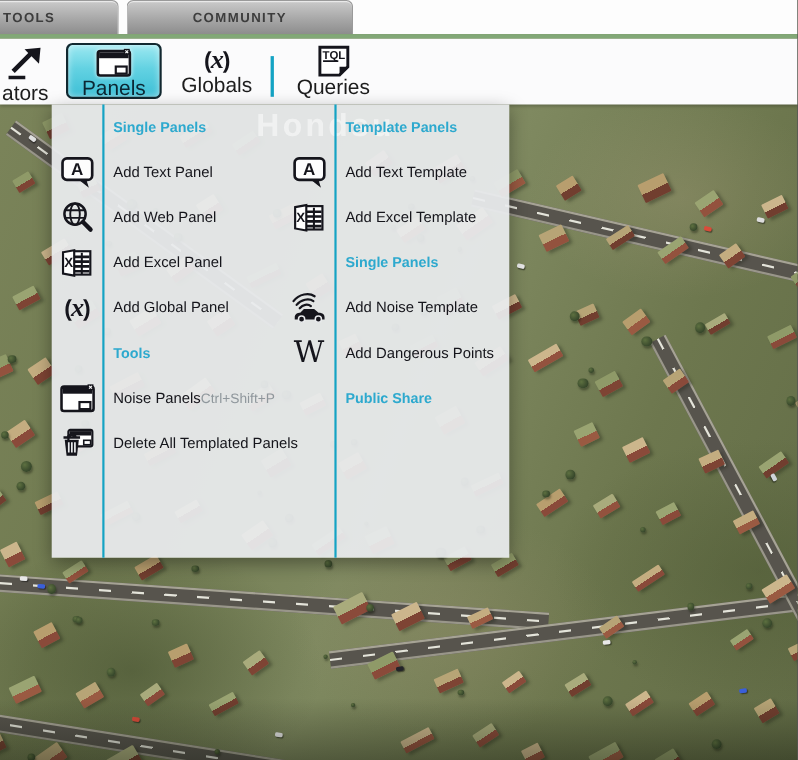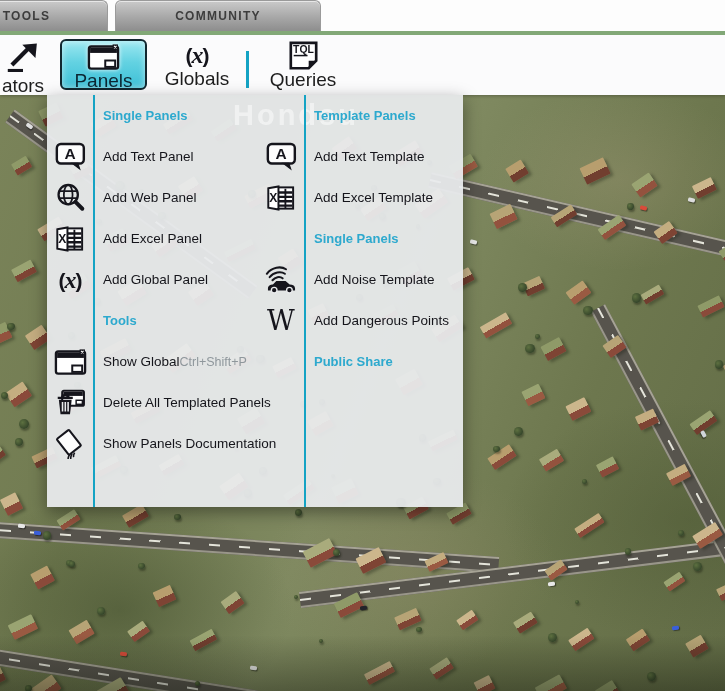--- a/index.html
+++ b/index.html
@@ -377,47 +377,36 @@
         <div class="menu-row item">
           <span class="icon-cell">
             <svg width="33" height="28" viewBox="0 0 28 24">
               <rect x="1.5" y="3" width="25" height="19" rx="2" fill="#fff" stroke="#15151c" stroke-width="2"></rect>
               <rect x="2.5" y="4" width="23" height="4.5" fill="#15151c"></rect>
               <rect x="21.8" y="1.2" width="4.6" height="4.6" fill="#15151c"></rect>
               <path d="M23 2.4l2.2 2.2M25.2 2.4L23 4.6" stroke="#fff" stroke-width="0.9"></path>
               <rect x="15.5" y="15" width="8.5" height="5.5" fill="#fff" stroke="#15151c" stroke-width="1.7"></rect>
             </svg>
           </span>
-          <span class="label">Show Global</span>
+          <span class="label">Noise Panels</span>
           <span class="shortcut">Ctrl+Shift+P</span>
         </div>
         <div class="menu-row item">
           <span class="icon-cell">
             <svg width="32" height="29" viewBox="0 0 28 26">
               <rect x="7" y="2.5" width="19.5" height="13.5" rx="1.5" fill="#fff" stroke="#15151c" stroke-width="1.8"></rect>
               <rect x="8" y="3.5" width="17.5" height="3.6" fill="#15151c"></rect>
               <rect x="19.5" y="11" width="5.6" height="3.6" fill="#fff" stroke="#15151c" stroke-width="1.3"></rect>
               <path d="M3 8.8h13.5M6.8 8.8c0-3.2 6-3.2 6 0" fill="none" stroke="#15151c" stroke-width="2"></path>
               <path d="M4 10.5h11.5L14 23.5H5.5z" fill="#15151c"></path>
               <path d="M7.3 12.5v8.5M9.8 12.5v8.5M12.3 12.5v8.5" stroke="#e8eaec" stroke-width="1.4"></path>
             </svg>
           </span>
           <span class="label">Delete All Templated Panels</span>
         </div>
-        <div class="menu-row item">
-          <span class="icon-cell">
-            <svg width="31" height="31" viewBox="0 0 27 27">
-              <g transform="rotate(-38 13 14)">
-                <rect x="6.5" y="3.5" width="13.5" height="17.5" rx="1" fill="#fdfdfd" stroke="#15151c" stroke-width="1.8"></rect>
-                <path d="M7 21c-2.2 1-3.6 2.2-3.8 3.4M9.3 21.8c-2.2 1-3.4 2-3.6 3M11.6 22.4c-1.8.8-2.8 1.7-3 2.6" fill="none" stroke="#15151c" stroke-width="1.4"></path>
-              </g>
-            </svg>
-          </span>
-          <span class="label">Show Panels Documentation</span>
-        </div>
       </div>
       <div class="menu-col" style="left: 211px; width: 205px;">
         <div class="divider"></div>
         <div class="menu-row header">
           <span class="hlabel">Template Panels</span>
         </div>
         <div class="menu-row item">
           <span class="icon-cell">
             <svg width="31" height="29" viewBox="0 0 27 25">
               <rect x="1.6" y="1.6" width="23.5" height="17" rx="3.5" fill="#fdfdfd" stroke="#15151c" stroke-width="2.1"></rect>

